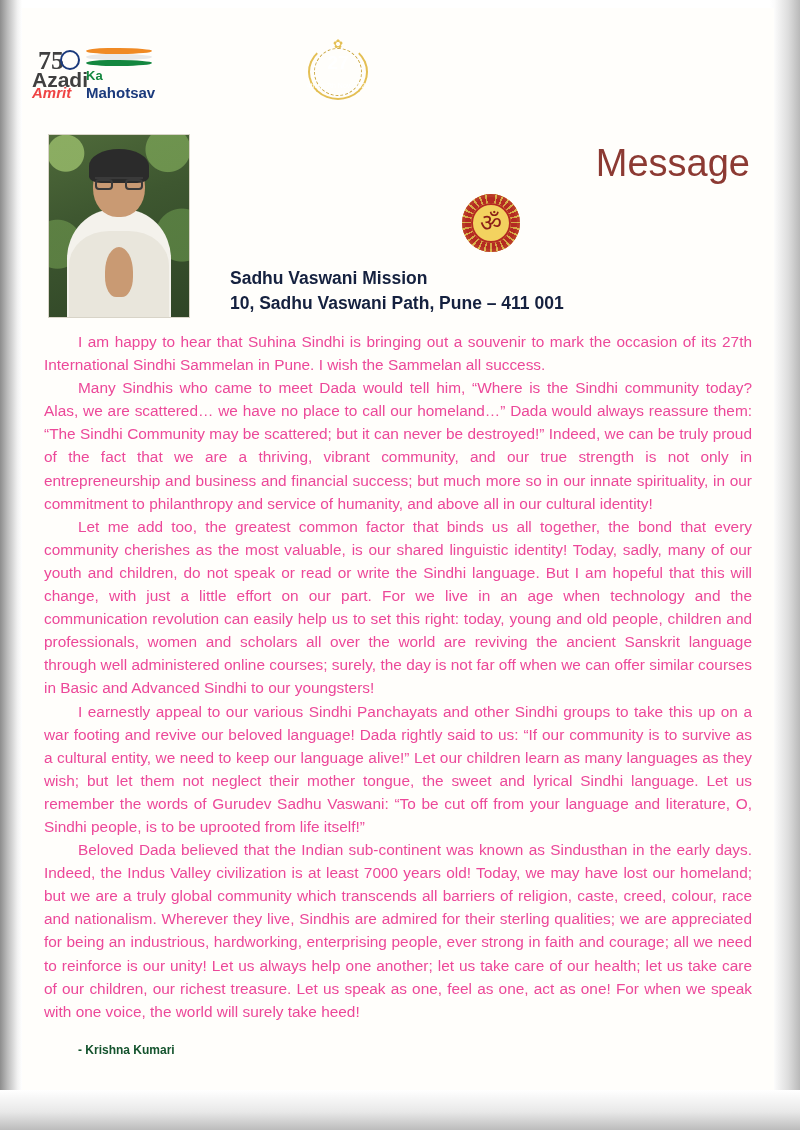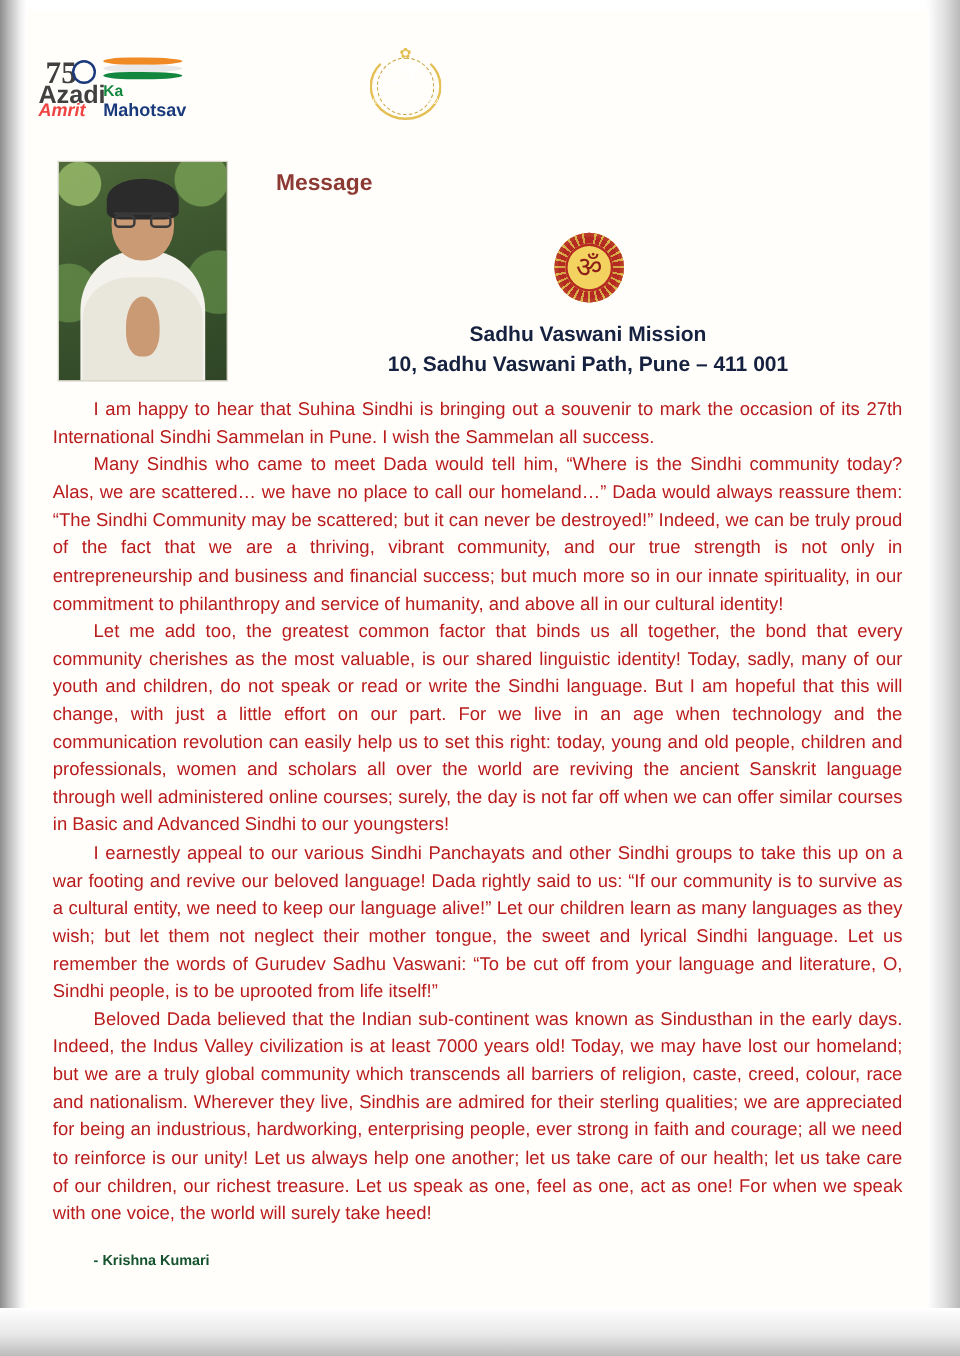--- a/index.html
+++ b/index.html
@@ -276,23 +276,23 @@
     width: 28px; height: 50px;
     background: #c99a73;
     border-radius: 50% 50% 40% 40%;
   }
 
   
   .msg-title {
     position: absolute;
     left: 230px; top: 142px;
     width: 520px;
-    text-align: left;
-    font-size: 19px;
-    font-weight: bold;
+    text-align: right;
+    font-size: 38px;
+    font-weight: normal;
     color: #8c3a33;
     font-family: "Liberation Sans", sans-serif;
   }
   .om-logo {
     position: absolute;
     left: 462px; top: 194px;
     width: 58px; height: 58px;
   }
   .om-logo .ring {
     position: absolute; left: 0; top: 0;
@@ -323,36 +323,36 @@
     text-align: center;
     font-size: 24px;
     color: #8c1f18;
     font-family: "DejaVu Sans", sans-serif;
   }
 
   .mission-block {
     position: absolute;
     left: 230px; top: 266px;
     width: 520px;
-    text-align: center;
+    text-align: left;
   }
   .mission-block div {
     font-size: 17.5px;
     font-weight: bold;
     color: #15213f;
     line-height: 25px;
     font-family: "Liberation Sans", sans-serif;
   }
 
   
   .body-copy {
     position: absolute;
     left: 44px; top: 330px;
     width: 708px;
-    color: #b91c1c;
+    color: #ec4899;
     font-size: 15.4px;
     line-height: 23.1px;
     text-align: justify;
     font-family: "Liberation Sans", sans-serif;
   }
   .body-copy p {
     margin: 0 0 0 0;
     text-indent: 34px;
     text-align: justify;
   }

